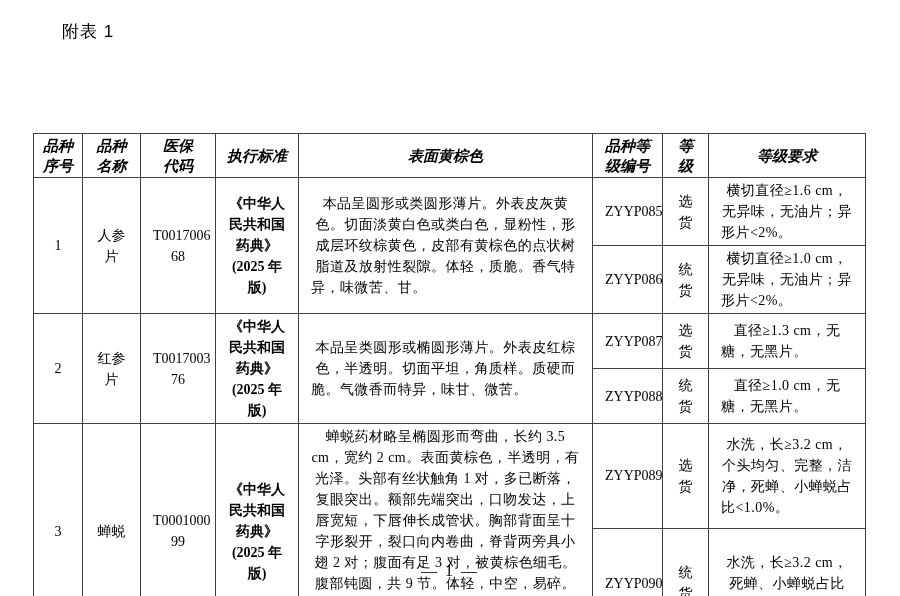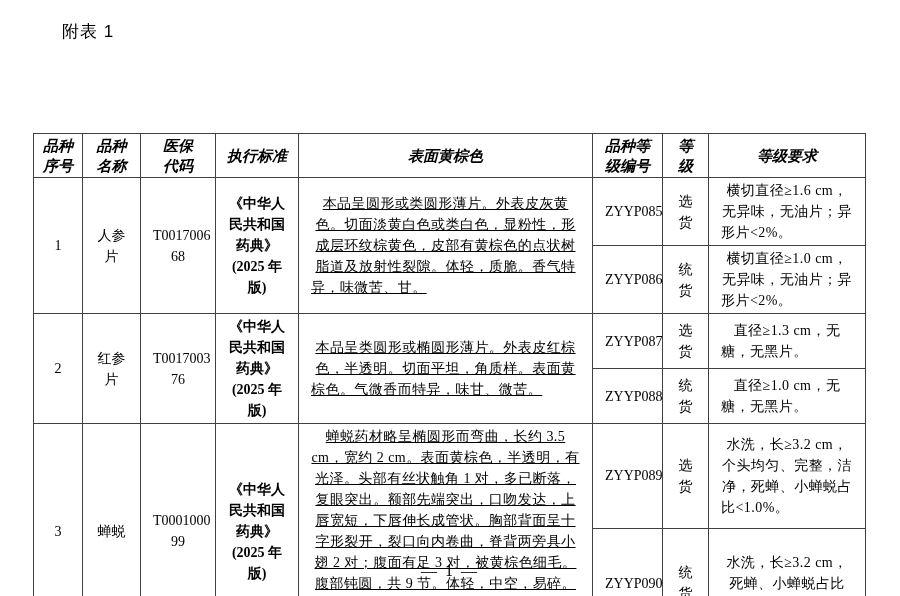--- a/index.html
+++ b/index.html
@@ -28,21 +28,21 @@
     font-family:"Liberation Sans","DejaVu Sans",sans-serif;
     font-weight:600; font-size:15px; line-height:1.32;
     text-align:center; vertical-align:middle; padding:1px;
   }
   table.main td {
     font-size:14px; text-align:center; vertical-align:middle;
     padding:2px 12px; line-height:1.5;
   }
   td.desc {
     text-align:justify; text-align-last:left; vertical-align:top;
-    padding:4px 7px 2px 7px; line-height:1.385; letter-spacing:0.45px;text-decoration:underline;
+    padding:4px 7px 2px 7px; line-height:1.385; letter-spacing:0.45px;
   }
   td.req {
     text-align:justify; text-align-last:left;
     padding:3px 8px; line-height:1.45; letter-spacing:0.45px;
   }
   td.std { line-height:1.5; padding:2px 1px;font-weight:bold; }
   .line { display:block; }
   .footer {
     position:absolute; left:0; top:562px; width:100%;
     text-align:center; font-size:16px; letter-spacing:2px;
@@ -134,21 +134,21 @@
       <td rowspan="2">
         <span class="line">T0017003</span>
         <span class="line">76</span>
       </td>
       <td rowspan="2" class="std">
         <span class="line">《中华人</span>
         <span class="line">民共和国</span>
         <span class="line">药典》</span>
         <span class="line">(2025 年版)</span>
       </td>
-      <td rowspan="2" class="desc">本品呈类圆形或椭圆形薄片。外表皮红棕色，半透明。切面平坦，角质样。表面黄棕色。气微香而特异，味甘、微苦。</td>
+      <td rowspan="2" class="desc">本品呈类圆形或椭圆形薄片。外表皮红棕色，半透明。切面平坦，角质样。质硬而脆。气微香而特异，味甘、微苦。</td>
       <td>ZYYP087</td>
       <td>选货</td>
       <td class="req">直径≥1.3 cm，无糖，无黑片。</td>
     </tr>
     <tr class="h-r2b">
       <td>ZYYP088</td>
       <td>统货</td>
       <td class="req">直径≥1.0 cm，无糖，无黑片。</td>
     </tr>
 

